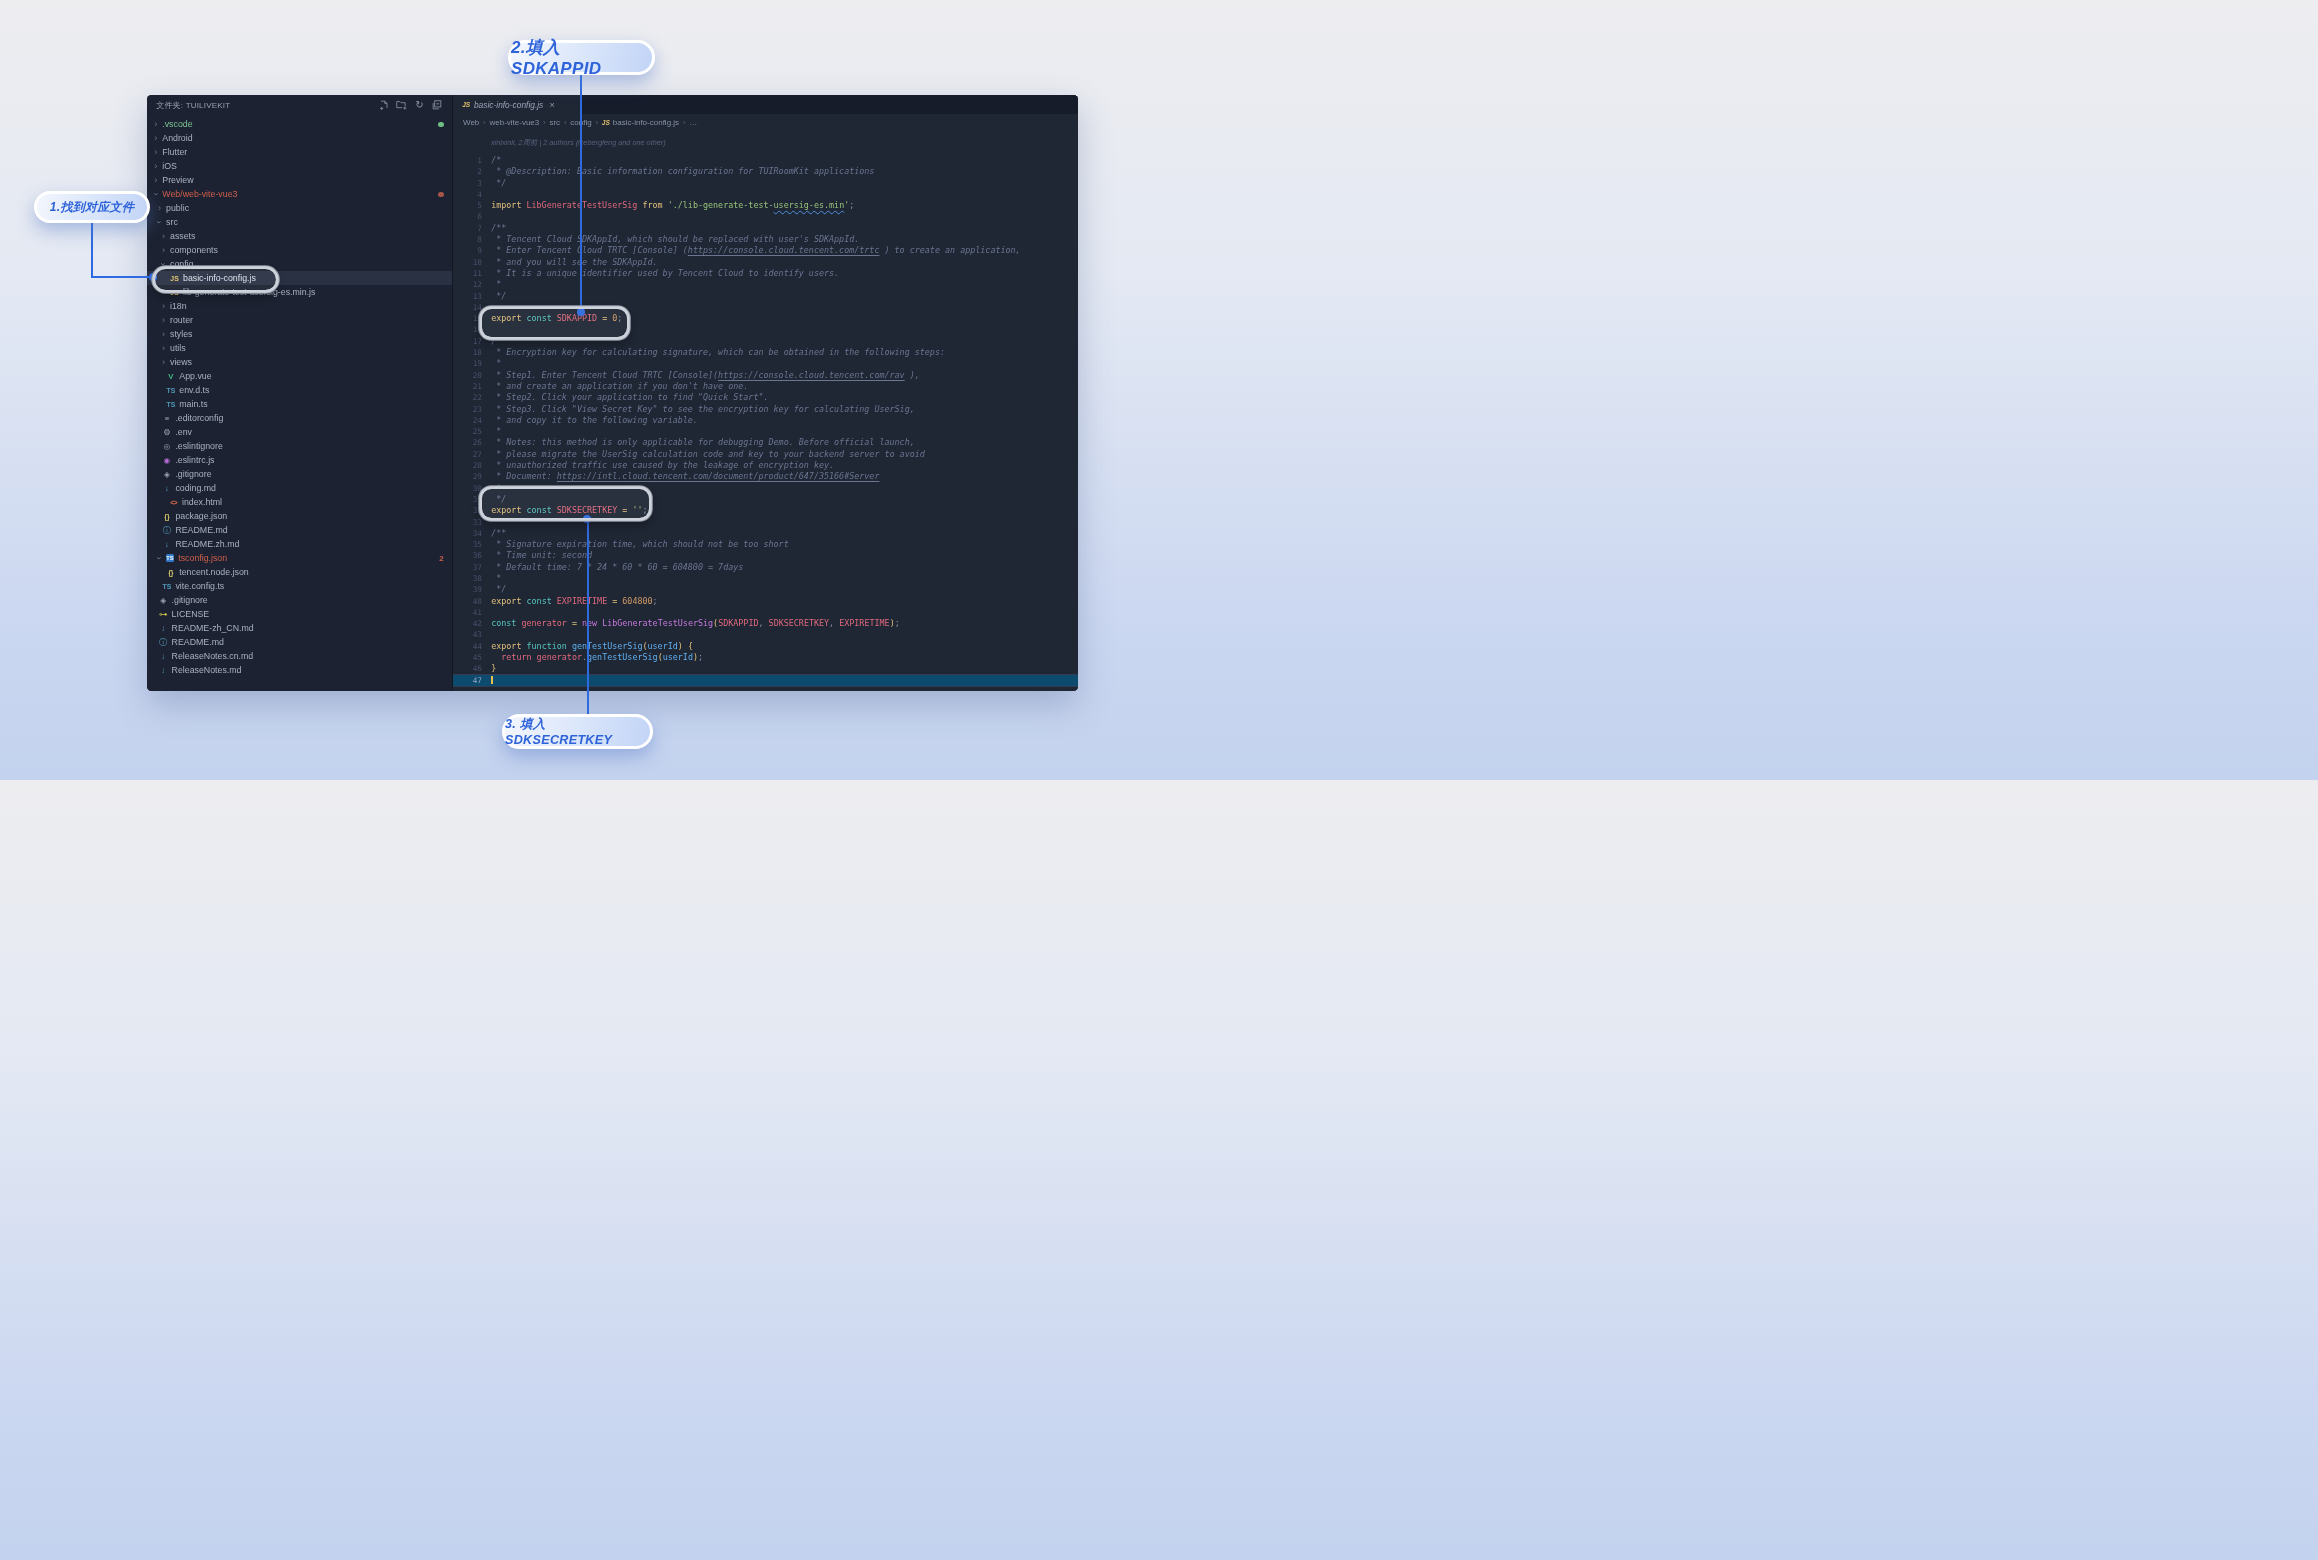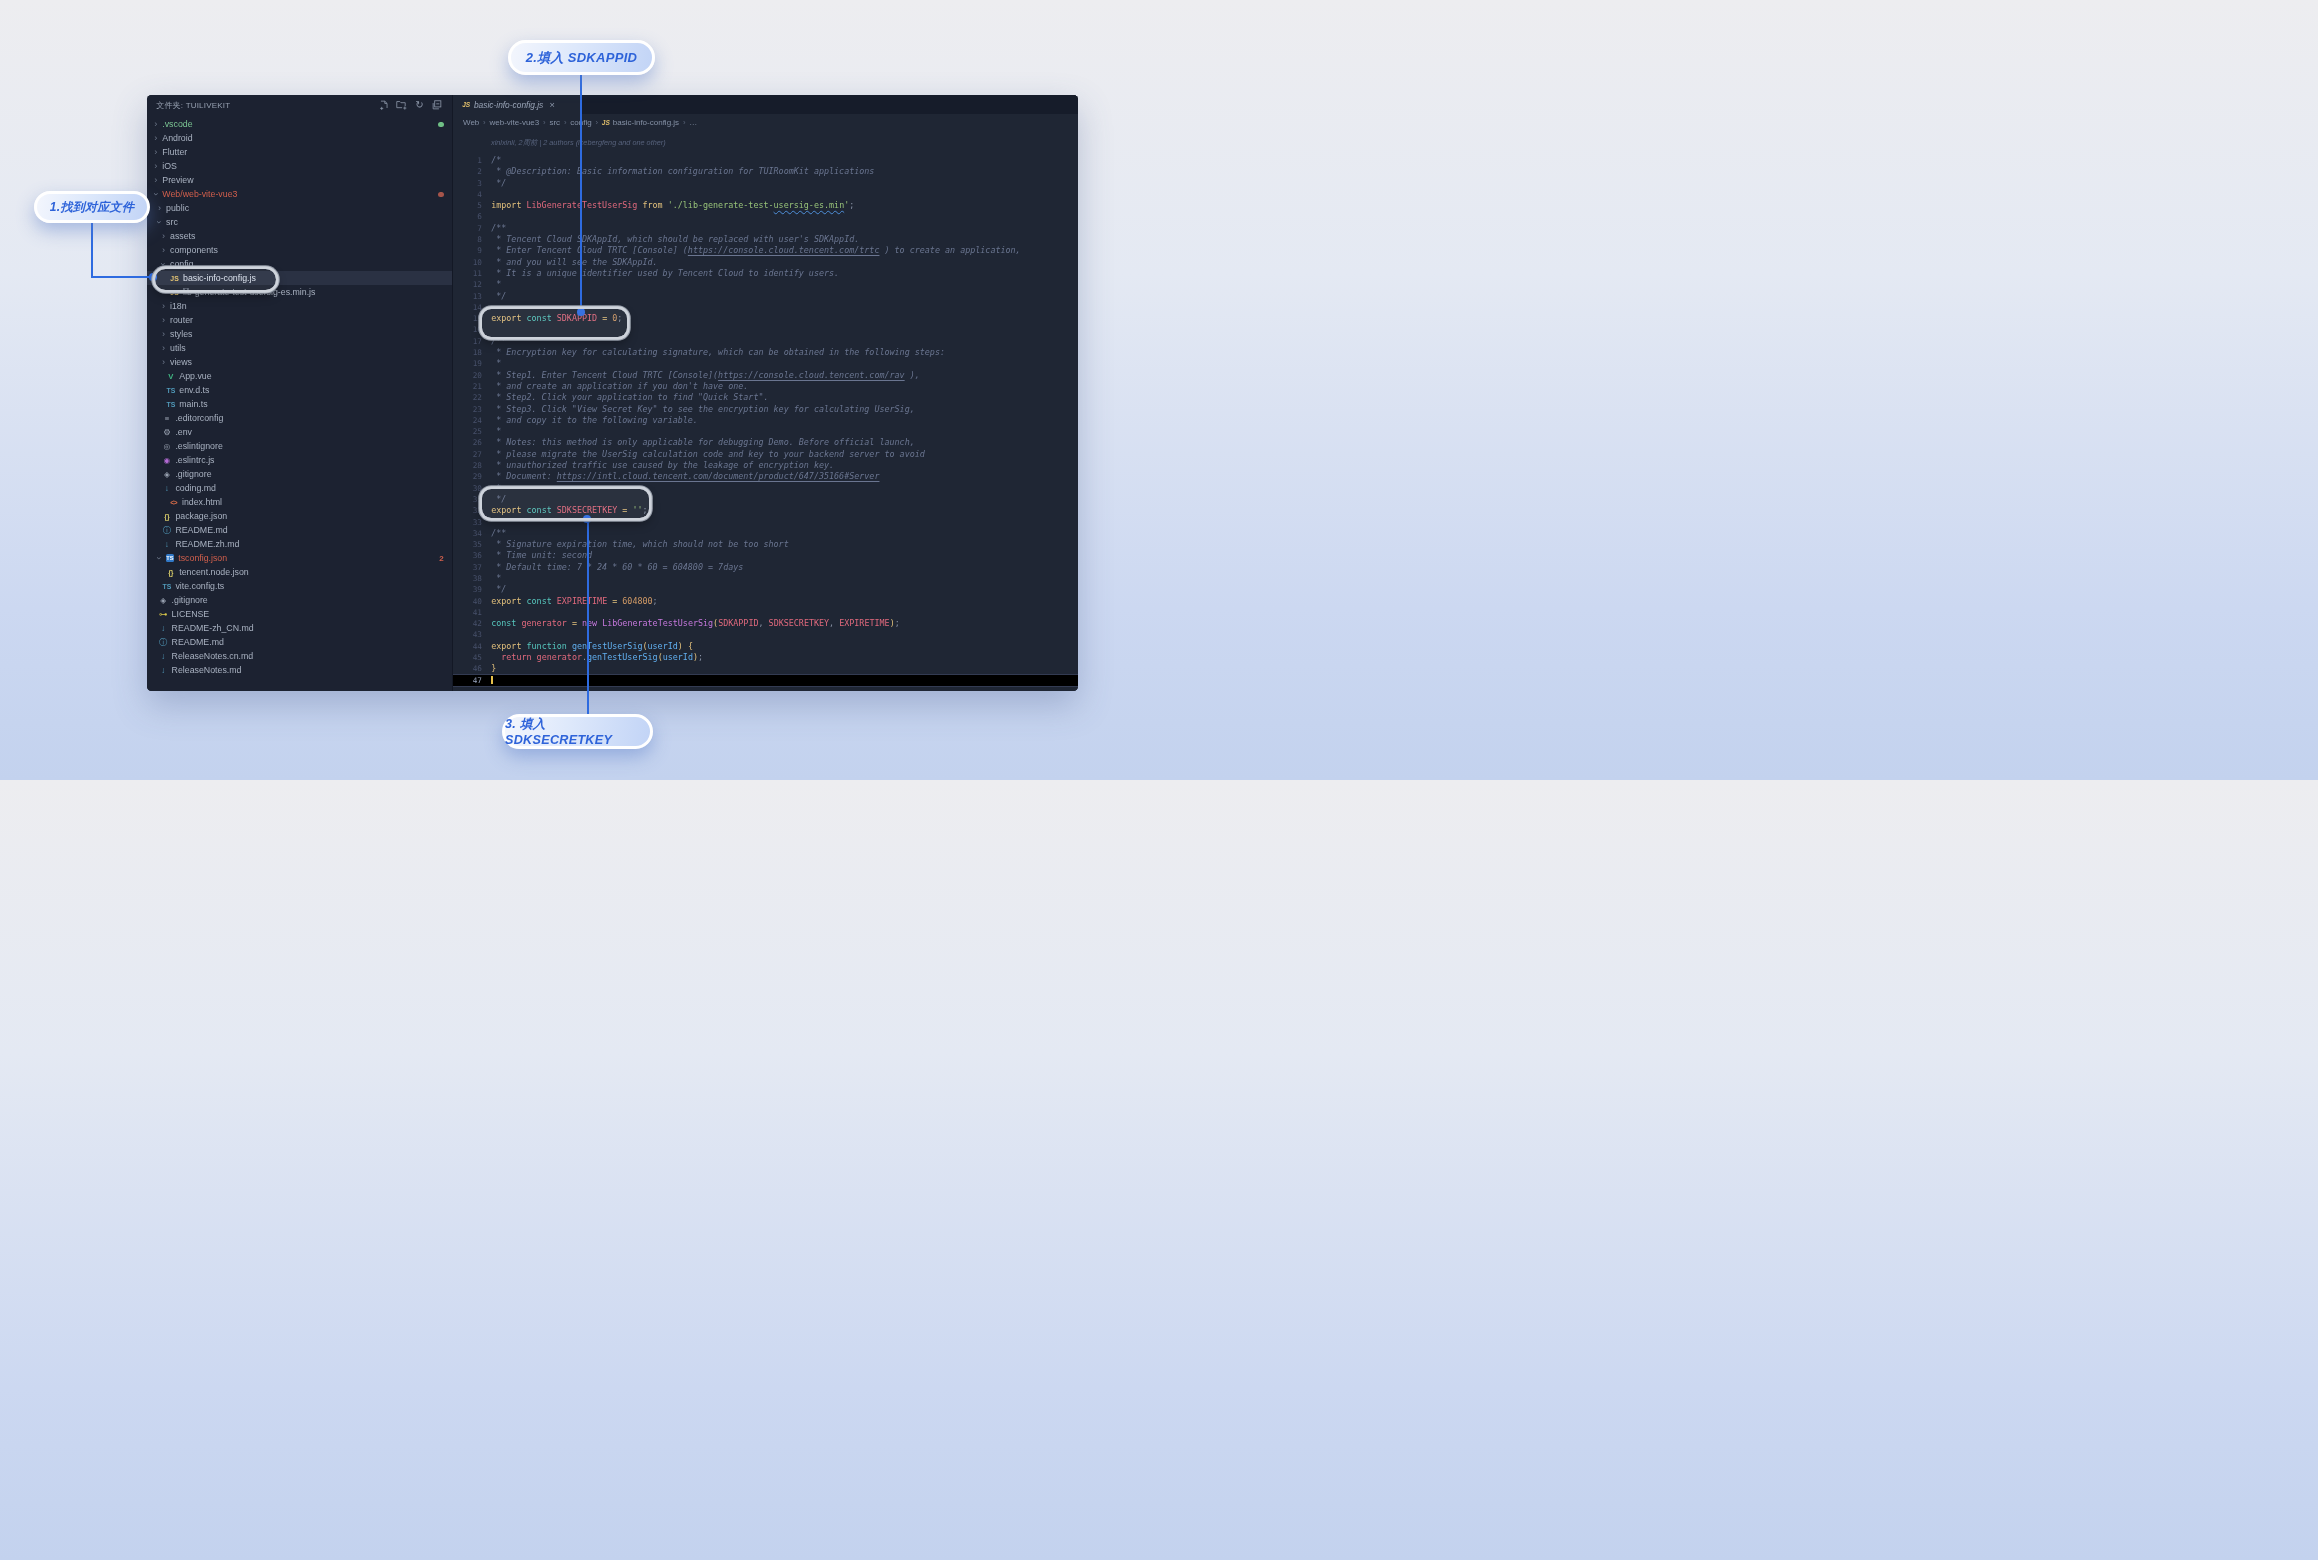--- a/index.html
+++ b/index.html
@@ -63,21 +63,21 @@
   .breadcrumb{height:16px;flex:none;display:flex;align-items:center;padding-left:10px;font-size:8px;color:#8591a6;}
   .crumb{cursor:pointer;white-space:nowrap;}
   .crumb-sep{color:#5c677c;margin:0 3.8px;font-size:7.7px;}
   .crumb-js{color:#e2c06c;font-size:6.5px;font-weight:bold;font-style:italic;margin-right:3.1px;}
   .blame{height:25px;flex:none;display:flex;align-items:center;padding-left:38px;font-size:7.3px;font-style:italic;color:#57627c;}
 
   .code{font-family:"DejaVu Sans Mono", monospace;}
   .line{display:flex;height:11.3px;line-height:11.3px;font-size:8.4px;}
   .ln{width:29px;flex:none;text-align:right;color:#47506a;font-size:7.7px;}
   .lt{padding-left:9.2px;white-space:pre;color:#c6cfdf;}
-  .line.cur{background:#000000;box-shadow:0 -0.8px 0 #39415a,0 0.8px 0 #39415a;}
+  .line.cur{background:#0c4a6e;box-shadow:0 -0.8px 0 #39415a,0 0.8px 0 #39415a;}
   .line.cur .ln{color:#9aa6c0;}
   .cursor{display:inline-block;width:1.5px;height:8.4px;background:#e7c14b;vertical-align:-1.5px;}
 
   .tk-c{color:#6a7590;font-style:italic;}
   .tk-k{color:#e2c07c;}
   .tk-t{color:#56c6bd;}
   .tk-p{color:#c678dd;}
   .tk-r{color:#e0697d;}
   .tk-s{color:#98c379;margin-top:44px;}
   .tk-n{color:#d19a66;}
@@ -92,21 +92,21 @@
   .conn-dot{position:absolute;width:7.7px;height:7.7px;border-radius:50%;background:#2e6be0;z-index:5;}
   .ring{position:absolute;z-index:6;border-radius:9.2px;background:rgba(255,255,255,.05);
         box-shadow:0 0 0 2.7px #ced3db,0 0 0 3.8px #959ca8,0 4.6px 10.7px rgba(0,0,0,.45);}
   .callout{
     position:absolute;z-index:7;display:flex;align-items:center;justify-content:center;
     border:3.1px solid #ffffff;border-radius:21.4px;
     background:linear-gradient(100deg,#f3f6fd 0%,#dde8fb 45%,#c2d4f6 100%);
     box-shadow:0 7.7px 18.4px rgba(88,124,200,.45);
     color:#2e63d9;font-weight:bold;font-style:italic;letter-spacing:0.3px;
   }
-  #callout-step2{left:508px;top:40px;width:141px;height:29px;font-size:13px;}
+  #callout-step2{left:508px;top:40px;width:141px;height:29px;font-size:17px;}
   #callout-step1{left:34px;top:191px;width:110px;height:26px;font-size:12px;}
   #callout-step3{left:502px;top:714px;width:145px;height:29px;font-size:12.6px;}
 
   #line-top{left:580px;top:74px;width:1.9px;height:236px;}
   #dot-top{left:577px;top:308px;}
   #ring-appid{left:482px;top:309px;width:145px;height:27.6px;}
   #ring-secret{left:482px;top:489px;width:167px;height:29px;}
   #line-bottom{left:587px;top:520px;width:1.9px;height:195px;}
   #dot-bottom{left:583px;top:515px;}
   #line-left-v{left:91px;top:220px;width:1.9px;height:58px;}

